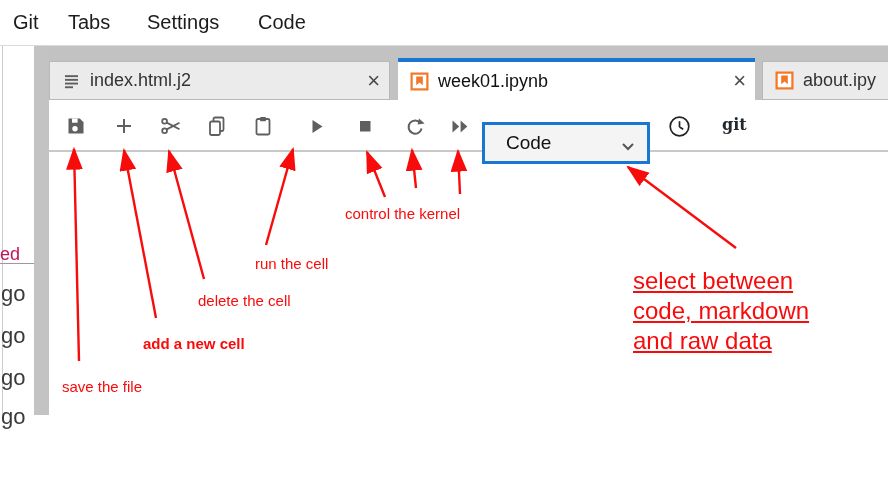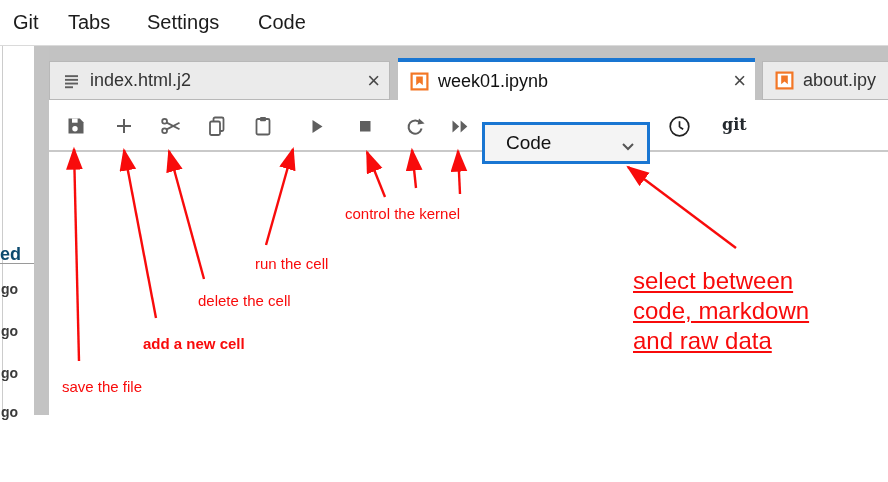--- a/index.html
+++ b/index.html
@@ -8,23 +8,23 @@
     background:#fff; font-family:"Liberation Sans", sans-serif;
     --blue:#1976d2; --orange:#f37726; --red:#f80b0b; --icon:#5f5f5f;
   }
   
   .menubar { position:absolute; left:0; top:0; width:888px; height:45px; background:#fff; border-bottom:1px solid #dadada; }
   .menu-item { position:absolute; top:11px; font-size:20px; color:#1c1c1c; cursor:default; }
   .mi-0 { left:13px; } .mi-1 { left:68px; } .mi-2 { left:147px; } .mi-3 { left:258px; }
 
   
   .fb-edge { position:absolute; left:2px; top:46px; width:1px; height:369px; background:#cccccc; }
-  .fb-header { position:absolute; left:0; top:244px; width:22px; font-size:18px; font-weight:bold; color:#0c4a6e; overflow:hidden; }
+  .fb-header { position:absolute; left:0; top:244px; width:22px; font-size:18px; font-weight:normal; color:#be185d; overflow:hidden; }
   .fb-rule { position:absolute; left:0; top:263px; width:34px; height:1px; background:#9a9a9a; }
-  .fb-row { position:absolute; left:1px; width:24px; font-size:14px; color:#3a3a3a; overflow:hidden;font-weight:bold; }
+  .fb-row { position:absolute; left:1px; width:24px; font-size:22px; color:#3a3a3a; overflow:hidden; }
   .fr-0 { top:281px; } .fr-1 { top:323px; } .fr-2 { top:365px; } .fr-3 { top:404px; }
 
   .divider-strip { position:absolute; left:34px; top:46px; width:15px; height:369px; background:#c3c3c3; }
 
   
   .tabbar { position:absolute; left:49px; top:46px; width:839px; height:54px; background:#c2c2c2; }
   .tab { position:absolute; box-sizing:border-box; display:flex; align-items:center; cursor:default;justify-content:flex-end; }
   .tab-inactive { top:15px; height:39px; background:#ebebeb; border:1px solid #b8b8b8; }
   .tab-0 { left:0; width:341px; }
   .tab-1 { left:349px; top:12px; width:357px; height:42px; background:#fff; border-top:4px solid var(--blue); }

